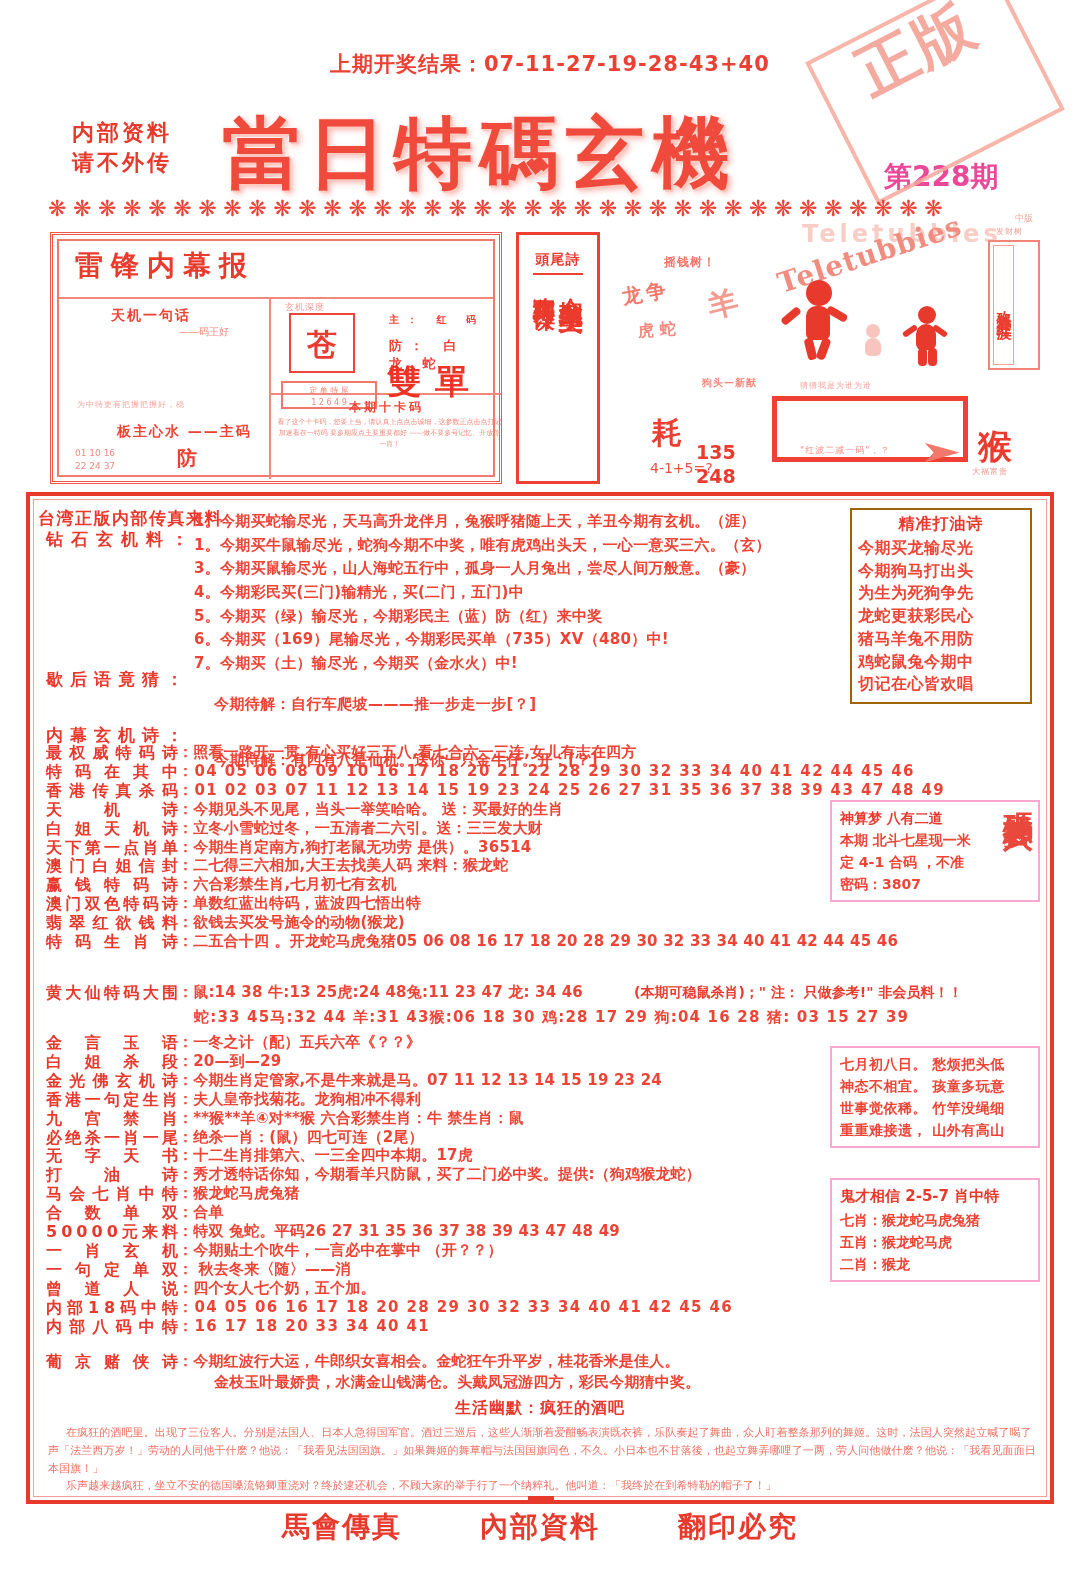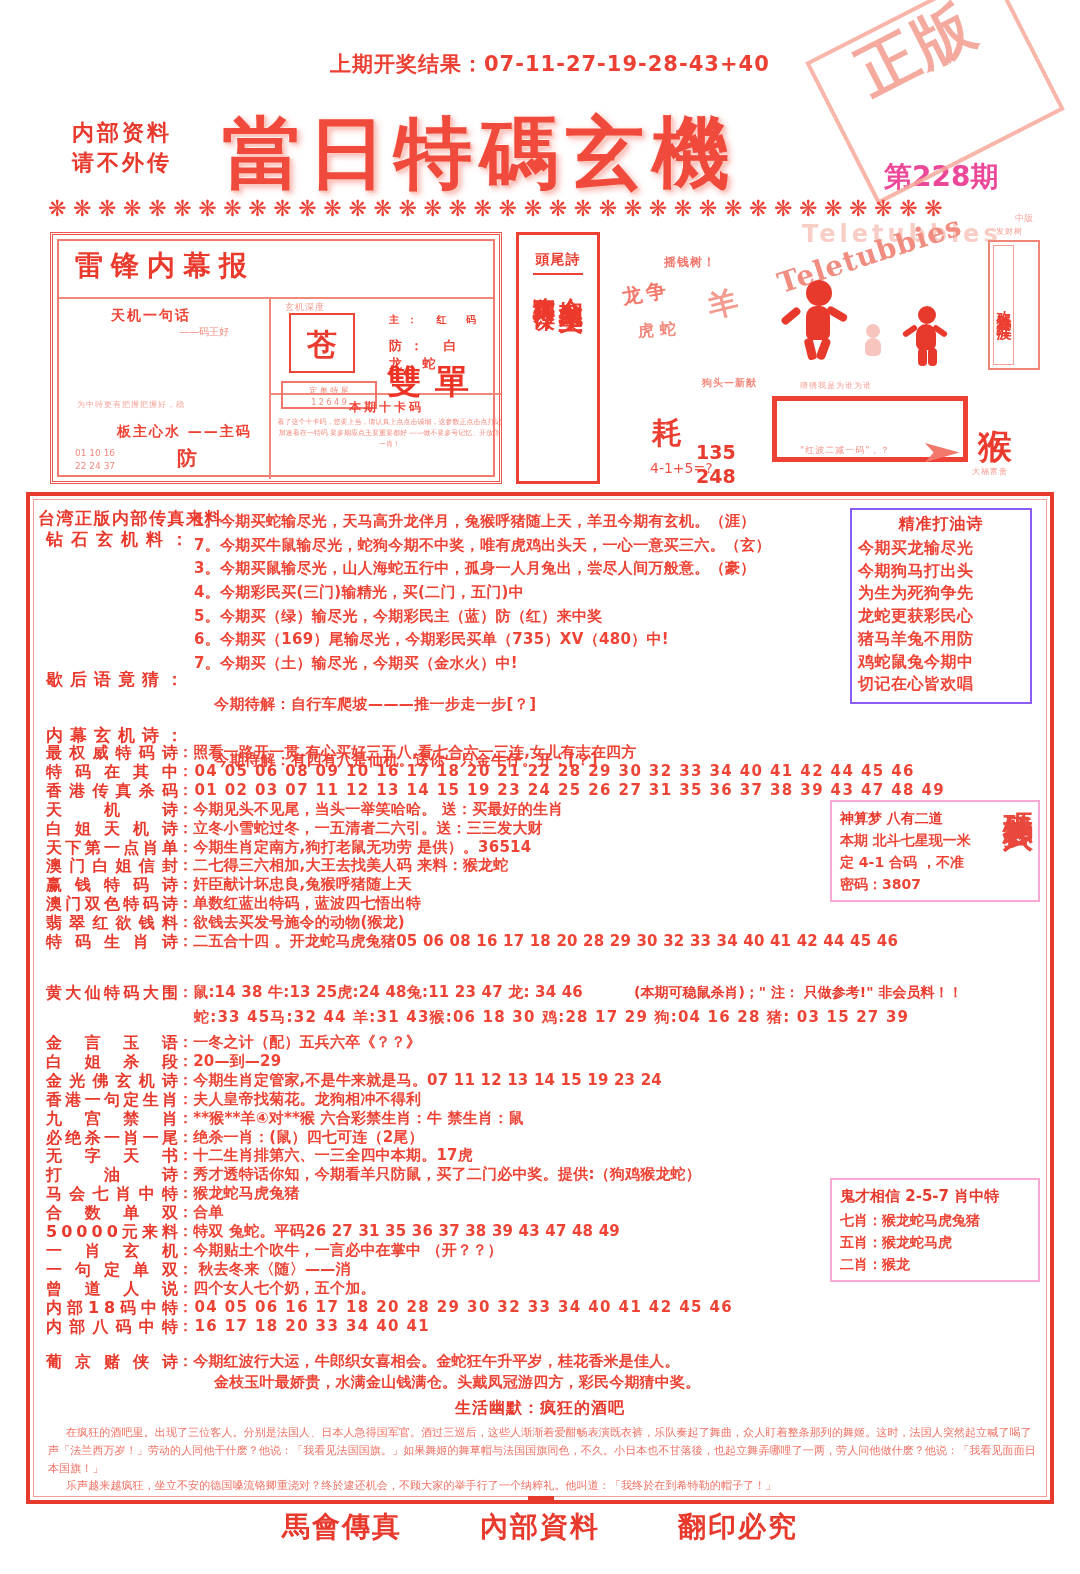--- a/index.html
+++ b/index.html
@@ -236,21 +236,21 @@
 
   .lead1 { font-size: 17px; font-weight: bold; color: #ea392c; letter-spacing: 1.5px; line-height:1.25; }
   .lead2 { font-size: 17px; font-weight: bold; color: #ea392c; letter-spacing: 8px; position:absolute; left:12px; top:28px;}
   .diamond-list { position:absolute; left: 160px; top: 10px; width: 700px; }
   .diamond-list div { font-size: 15px; font-weight: bold; color: #ee4335; line-height: 1.58; letter-spacing: .3px; white-space:nowrap;}
 
   
   .poem-box {
     position: absolute; right: 14px; top: 8px;
     width: 182px;
-    border: 2px solid #8b5cf6;
+    border: 2px solid #a16207;
     padding: 4px 6px 6px;
   }
   .poem-box .pt { font-size: 16px; font-weight: bold; color:#e8392d; text-align:center; letter-spacing:1px; margin-bottom:2px;}
   .poem-box div.pl { font-size: 16px; font-weight: bold; color:#ef4537; line-height:1.42; letter-spacing:.5px; white-space:nowrap;}
 
   
   .riddle { position:absolute; left: 12px; top: 168px; width: 850px;}
   .riddle .lbl { font-size:17px; font-weight:bold; color:#ea392c; letter-spacing:7px;}
   .riddle .ans { margin-left: 168px; font-size:15px; font-weight:bold; color:#ee4335; letter-spacing:.4px; margin-top:4px;}
 
@@ -423,21 +423,21 @@
 </div>
 
 <div class="frame-outer">
   <div class="frame-inner">
 
     <div class="lead1">台湾正版内部传真来料</div>
     <div class="lead2">钻石玄机料：</div>
 
     <div class="diamond-list">
       <div>1。今期买蛇输尽光，天马高升龙伴月，兔猴呼猪随上天，羊丑今期有玄机。（涯）</div>
-      <div>7。今期买牛鼠输尽光，蛇狗今期不中奖，唯有虎鸡出头天，一心一意买三六。（玄）</div>
+      <div>1。今期买牛鼠输尽光，蛇狗今期不中奖，唯有虎鸡出头天，一心一意买三六。（玄）</div>
       <div>3。今期买鼠输尽光，山人海蛇五行中，孤身一人月兔出，尝尽人间万般意。（豪）</div>
       <div>4。今期彩民买(三门)输精光，买(二门，五门)中</div>
       <div>5。今期买（绿）输尽光，今期彩民主（蓝）防（红）来中奖</div>
       <div>6。今期买（169）尾输尽光，今期彩民买单（735）XV（480）中!</div>
       <div>7。今期买（土）输尽光，今期买（金水火）中!</div>
     </div>
 
     <div class="poem-box">
       <div class="pt">精准打油诗</div>
       <div class="pl">今期买龙输尽光</div>
@@ -531,21 +531,21 @@
         <div class="v">：二七得三六相加,大王去找美人码   来料：猴龙蛇</div>
       </div>
       <div class="row">
         <div class="k">
             <span>赢</span>
             <span>钱</span>
             <span>特</span>
             <span>码</span>
             <span>诗</span>
           </div>
-        <div class="v">：奸臣献计坏忠良,兔猴呼猪随上天</div>
+        <div class="v">：六合彩禁生肖,七月初七有玄机</div>
       </div>
       <div class="row">
         <div class="k">
             <span>澳</span>
             <span>门</span>
             <span>双</span>
             <span>色</span>
             <span>特</span>
             <span>码</span>
             <span>诗</span>
@@ -759,20 +759,26 @@
     </div>
 
     <div class="rb" id="box-shenzhu">
       <div class="bt">神算梦  八有二道</div>
       <div>本期  北斗七星现一米</div>
       <div>定 4-1 合码 ，不准</div>
       <div>密码：3807</div>
       <div class="shen">入夢思神碼</div>
     </div>
 
+    <div class="rb" id="box-qiyue">
+      <div>七月初八日。   愁烦把头低</div>
+      <div>神态不相宜。   孩童多玩意</div>
+      <div>世事觉依稀。   竹竿没绳细</div>
+      <div>重重难接遗，   山外有高山</div>
+    </div>
 
     <div class="rb" id="box-guicai">
       <div class="bt">鬼才相信 2-5-7 肖中特</div>
       <div>七肖：猴龙蛇马虎兔猪</div>
       <div>五肖：猴龙蛇马虎</div>
       <div>二肖：猴龙</div>
     </div>
 
     <div class="pujing">
       <div class="line">

